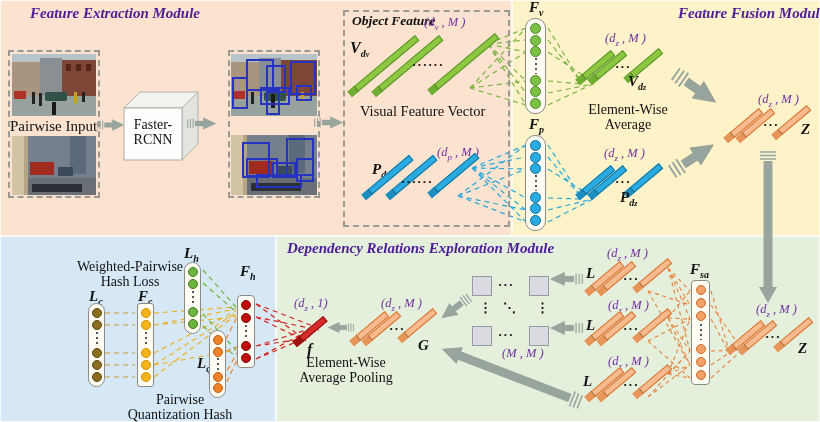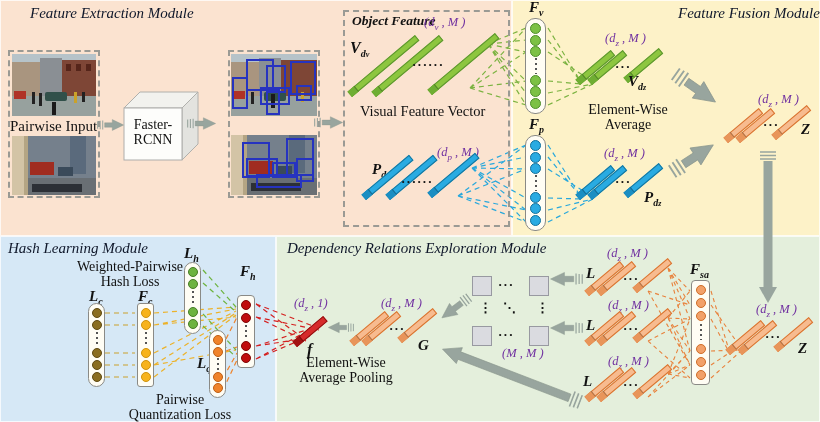--- a/index.html
+++ b/index.html
@@ -1,20 +1,20 @@
 <!DOCTYPE html>
 <html><head>
 <meta charset="utf-8">
 <style>
   html,body{margin:0;padding:0;background:#fff;}
   #canvas{position:relative;width:820px;height:422px;overflow:hidden;
           font-family:"Liberation Serif","DejaVu Serif",serif;color:#111;}
   .quad{position:absolute;border:1px solid rgba(255,255,255,.75);box-sizing:border-box;}
   .t{position:absolute;white-space:nowrap;line-height:1.05;}
-  .title{color:#0f172a;font-weight:normal;font-style:italic;font-size:15px;}
+  .title{color:#4c1d95;font-weight:bold;font-style:italic;font-size:15px;}
   .cap{font-size:13.5px;}
   .capc{font-size:13.5px;text-align:center;}
   .dim{color:#7030a0;font-style:italic;font-size:12.5px;font-weight:500;}
   .dim sub{font-size:9px;}
   .math{font-style:italic;font-weight:bold;font-size:15px;}
   .math sub{font-size:10px;}
   .math sub .ss{font-size:8px;}
   .dots6{font-weight:bold;font-size:13px;letter-spacing:1px;}
   .dashbox{position:absolute;border:2px dashed #9a9a94;box-sizing:border-box;}
   
@@ -263,21 +263,21 @@
   <div class="t capc" style="left:585px;top:103px;width:86px;font-size:14px">
     <span>Element-Wise</span><br><span>Average</span>
   </div>
   <div class="t dim" style="left:604px;top:147px">
     <span>(d</span><sub>z</sub><span> , M )</span>
   </div>
   <div class="beam blue" style="left:580px;top:193px;width:46px;"></div>
   <div class="beam blue" style="left:592px;top:193px;width:46px;"></div>
   <div class="t dots6" style="left:615px;top:175px">···</div>
   <div class="beam blue" style="left:628px;top:191px;width:46px;"></div>
-  <div class="t math" style="left:644px;top:190px">
+  <div class="t math" style="left:620px;top:190px">
     <span>P</span><sub><span>d</span><span class="ss">z</span></sub>
   </div>
 
   <svg class="arr" style="left:674px;top:60px;transform:rotate(35deg);transform-origin:0 13px" width="54" height="26" viewBox="0 0 44 22">
       <use href="#arrow-block"></use>
     </svg>
   <svg class="arr" style="left:670px;top:160px;transform:rotate(-33deg);transform-origin:0 13px" width="56" height="26" viewBox="0 0 44 22">
       <use href="#arrow-block"></use>
     </svg>
 
@@ -289,21 +289,20 @@
   <div class="t dots6" style="left:763px;top:118px">···</div>
   <div class="beam orange" style="left:776px;top:133px;width:46px;"></div>
   <div class="t math" style="left:801px;top:122px">Z</div>
 
   <svg class="arr" style="left:758px;top:150px" width="20" height="155" viewBox="0 0 20 155">
     <path d="M2 2 L18 2 M2 5.5 L18 5.5 M2 9 L18 9" stroke="#98a59e" stroke-width="1.6"></path>
     <rect x="5.5" y="11" width="9" height="126" fill="#98a59e"></rect>
     <polygon points="1,137 19,137 10,153" fill="#98a59e"></polygon>
   </svg>
 
-  <div class="t title" style="left:8px;top:241px">Hash Learning Module</div>
   <div class="t capc" style="left:70px;top:260px;width:120px;font-size:14px">
     <span>Weighted-Pairwise</span><br><span>Hash Loss</span>
   </div>
   <div class="t math" style="left:184px;top:246px">
     <span>L</span><sub>h</sub>
   </div>
   <div class="col" style="left:184px;top:262px;width:17px;height:72px;border-radius:9px;">
     <div class="nc sm gr"></div>
       <div class="nc sm gr"></div>
     <div class="vdots" style="flex-basis:14px"></div>
@@ -350,21 +349,21 @@
     <span>L</span><sub>q</sub>
   </div>
   <div class="col" style="left:209px;top:330px;width:17px;height:68px;border-radius:9px;">
     <div class="nc sm or"></div>
       <div class="nc sm or"></div>
     <div class="vdots" style="flex-basis:12px"></div>
     <div class="nc sm or"></div>
       <div class="nc sm or"></div>
   </div>
   <div class="t capc" style="left:120px;top:393px;width:120px;font-size:14px">
-    <span>Pairwise</span><br><span>Quantization Loss</span>
+    <span>Pairwise</span><br><span>Quantization Hash</span>
   </div>
 
   <div class="t title" style="left:287px;top:241px">Dependency Relations Exploration Module</div>
 
   <div class="sq" style="left:472px;top:276px"></div>
   <div class="sq" style="left:529px;top:276px"></div>
   <div class="sq" style="left:472px;top:326px"></div>
   <div class="sq" style="left:529px;top:326px"></div>
   <div class="t dots6" style="left:498px;top:278px">···</div>
   <div class="t dots6" style="left:498px;top:328px">···</div>

